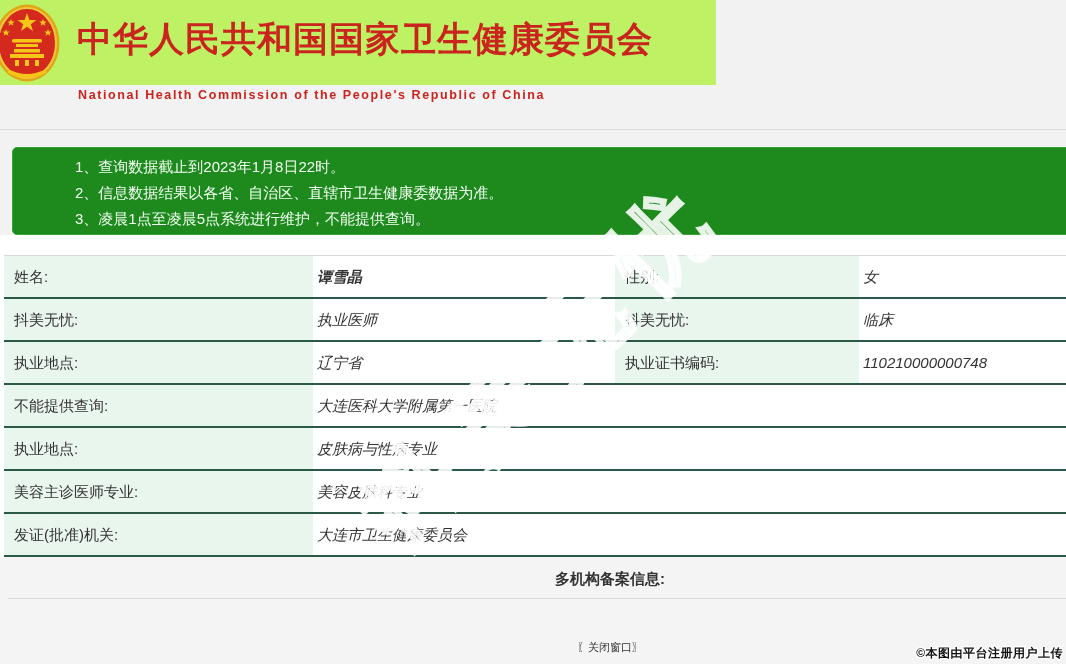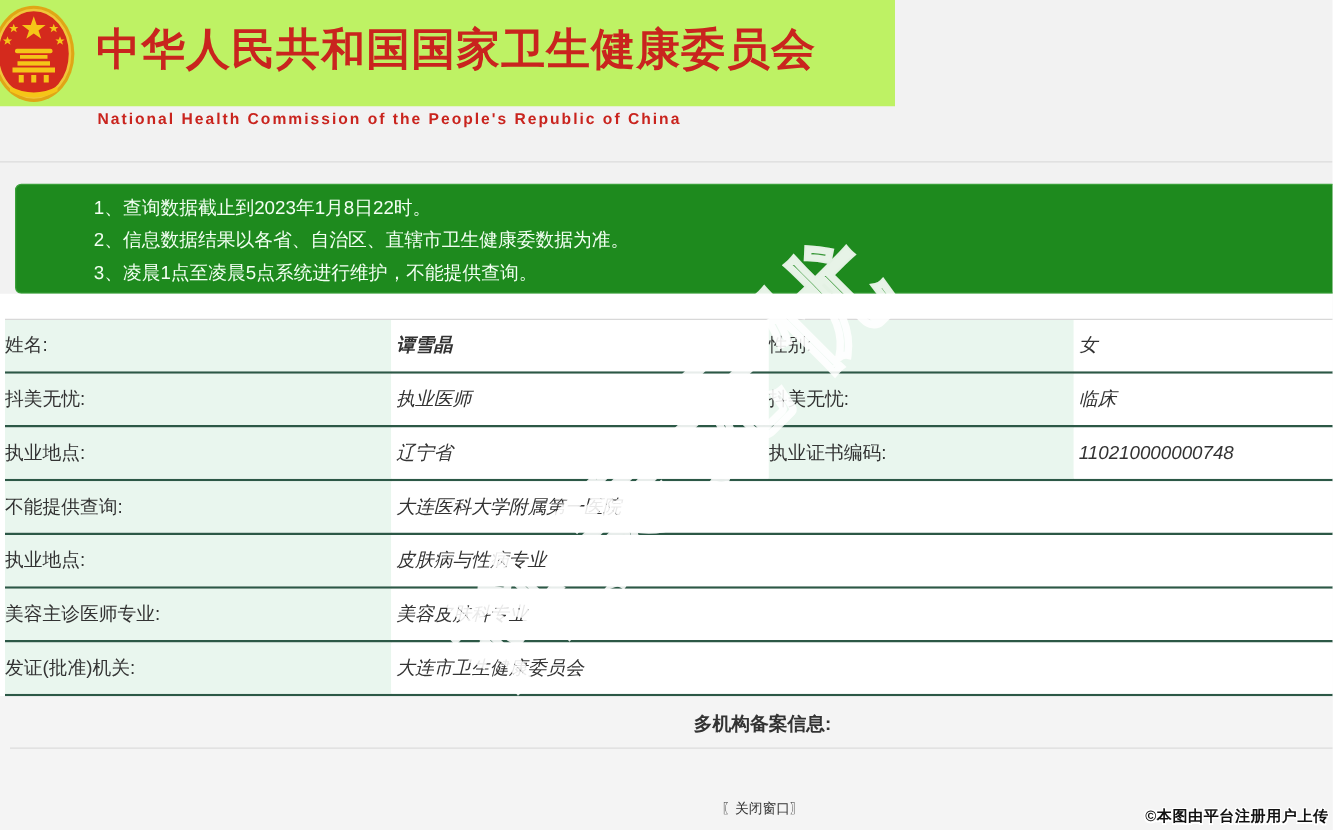--- a/index.html
+++ b/index.html
@@ -30,21 +30,21 @@
     position:absolute;top:147px;left:12px;width:1196px;height:88px;
     box-sizing:border-box;background:#1e8a1e;border:1px solid #3aa03a;border-radius:5px;
     padding:6px 0 0 62px;color:#f2fff2;font-size:15px;line-height:26px;
   }
 
   
   .table-panel{position:absolute;top:235px;left:0;width:1220px;height:322px;background:#ffffff;}
   .grid{position:absolute;top:20px;left:4px;width:1212px;border-top:1px solid #d8d8d8;}
   .row{display:flex;height:41px;border-bottom:2px solid #2c5846;}
   .cell{box-sizing:border-box;line-height:41px;font-size:15px;overflow:hidden;white-space:nowrap;}
-  .lbl{background:#e9f6ee;}
+  .lbl{background:#e9f6ee;padding-left:10px;}
   .val{background:#ffffff;padding-left:4px;font-style:italic;}
   .c1{width:309px;}
   .c2{width:302px;}
   .c3{width:244px;}
   .c4{flex:1;}
   .cfull{flex:1;}
   .bold{font-weight:bold;}
 
   
   .bottom-section{position:absolute;top:557px;left:0;width:1220px;height:107px;background:#f4f4f4;}

